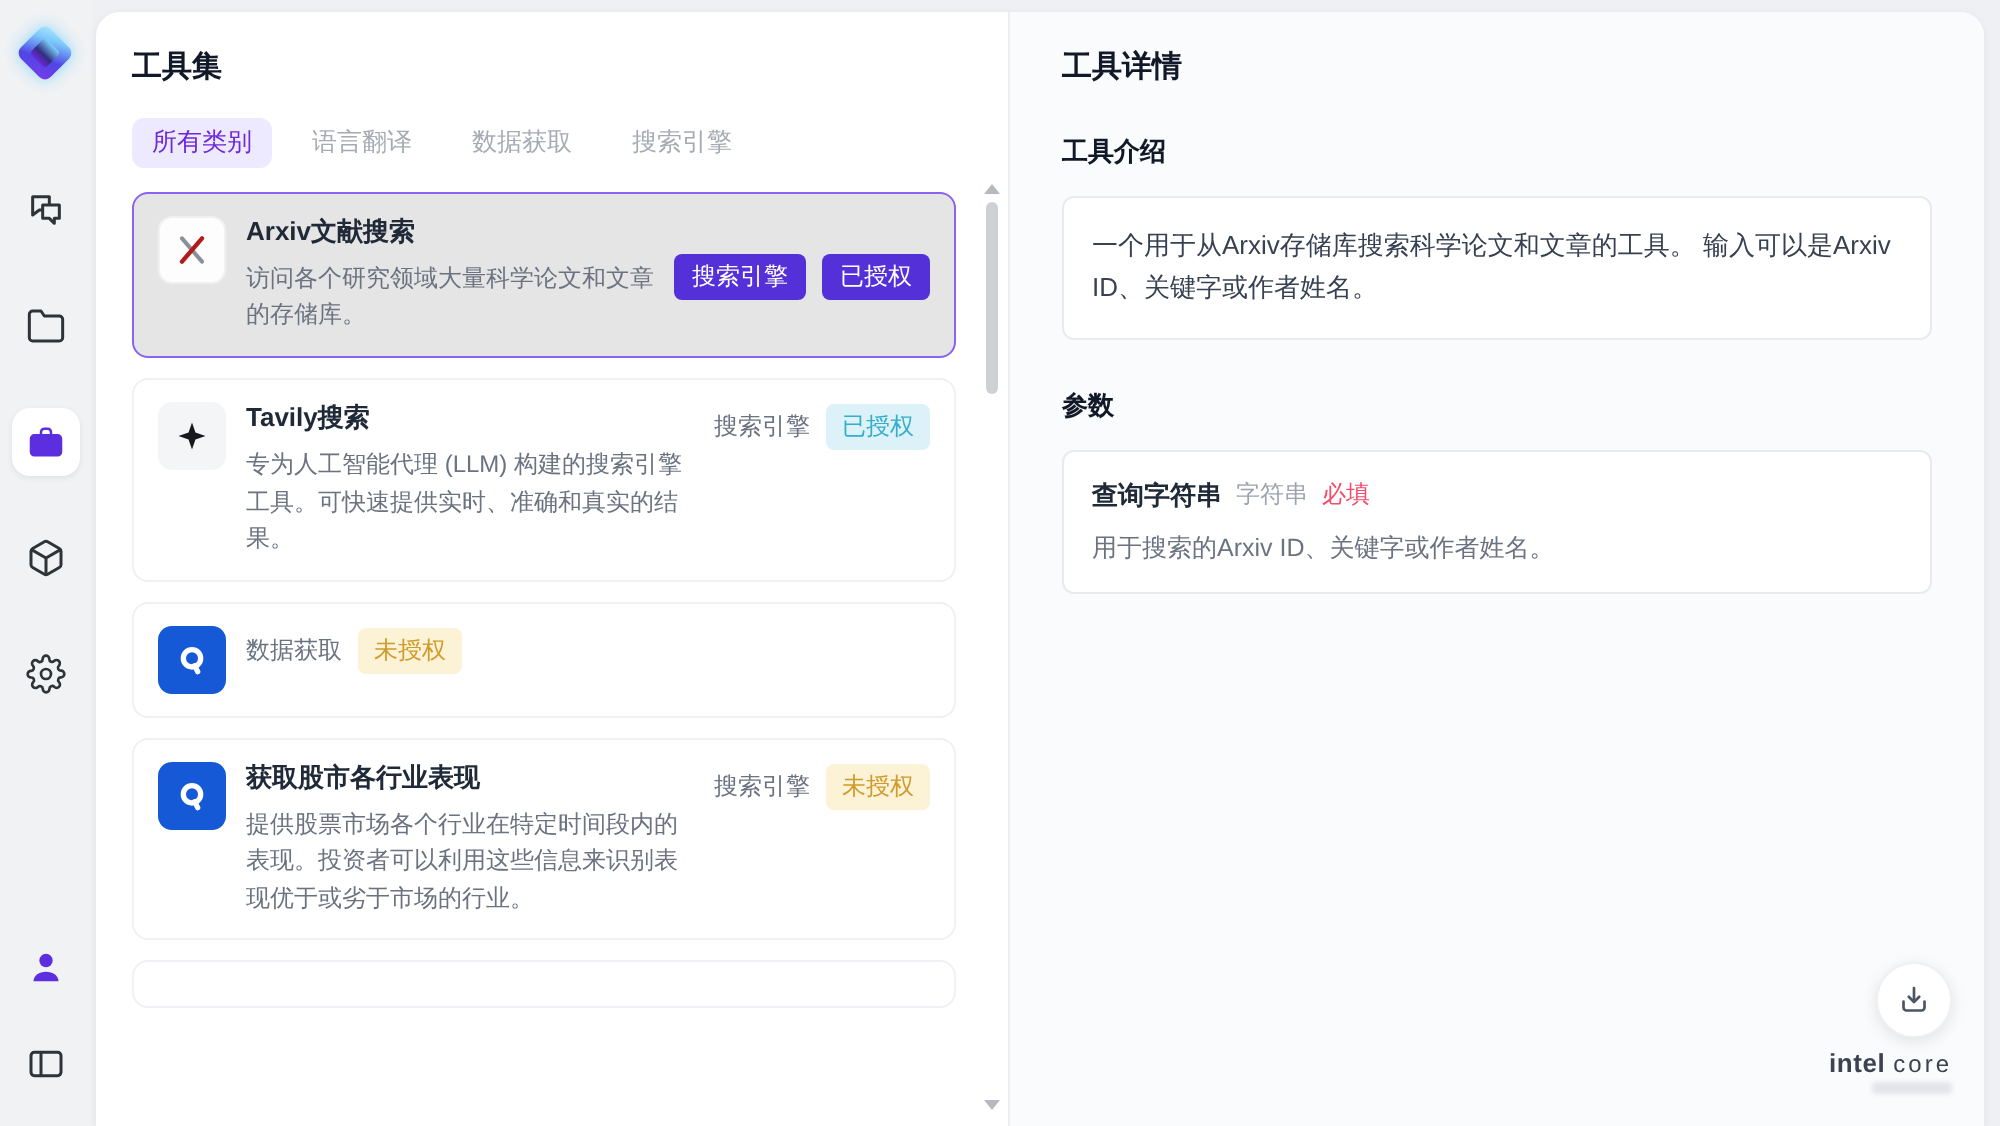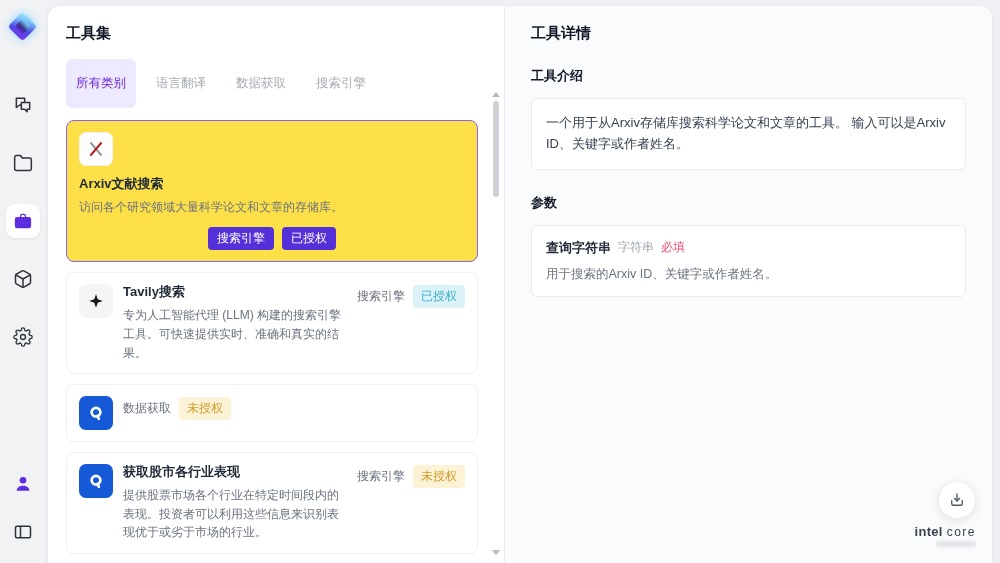--- a/index.html
+++ b/index.html
@@ -23,27 +23,27 @@
   .rail-bottom { margin-top:auto; display:flex; flex-direction:column; align-items:center; gap:14px; margin-bottom:14px; }
 
   
   .card { position:absolute; left:48px; top:6px; width:944px; height:557px; background:#ffffff;
           border-radius:12px 12px 0 0; box-shadow:0 1px 5px rgba(0,0,0,.06); display:flex; overflow:hidden; }
 
   
   .pane-left { width:456px; padding:18px 14px 0 18px; position:relative; }
   .pane-title { font-size:15px; font-weight:bold; color:#111827; }
   .tabs { display:flex; align-items:center; gap:10px; margin-top:16px; }
-  .tab { font-size:12.5px; color:#a6abb3; padding:16px 10px; border-radius:6px; cursor:pointer; white-space:nowrap; }
+  .tab { font-size:12.5px; color:#a6abb3; padding:4px 10px; border-radius:6px; cursor:pointer; white-space:nowrap; }
   .tab.active { background:#ede9fe; color:#6d28d9; }
   .tool-list { margin-top:12px; height:438px; overflow:hidden; padding-right:12px; }
 
   .tool-item { display:flex; gap:10px; padding:11px 12px; border:1px solid #f0f1f4; border-radius:8px;
                background:#ffffff; margin-bottom:10px; cursor:pointer; }
-  .tool-item.selected { background:#fde047; border:1.5px solid #8a63f0;flex-direction:column; }
+  .tool-item.selected { background:#e5e5e5; border:1.5px solid #8a63f0; }
   .tool-icon { width:34px; height:34px; border-radius:7px; flex:0 0 34px; display:flex; align-items:center;
                justify-content:center; }
   .tool-icon.arxiv { background:#fdfdfd; border:1px solid #f0f0f0; }
   .tool-icon.tavily { background:#f4f5f6; }
   .tool-icon.bluesearch { background:#1659d6; }
   .tool-mid { flex:1; min-width:0; }
   .tool-name { font-size:13px; font-weight:bold; color:#1f2937; line-height:1.3; }
   .tool-desc { font-size:12px; color:#6b7280; line-height:1.55; margin-top:5px; }
   .tool-tags { display:flex; gap:8px; align-self:flex-start; margin-top:1px; }
   .tool-tags.centered { align-self:center; }

